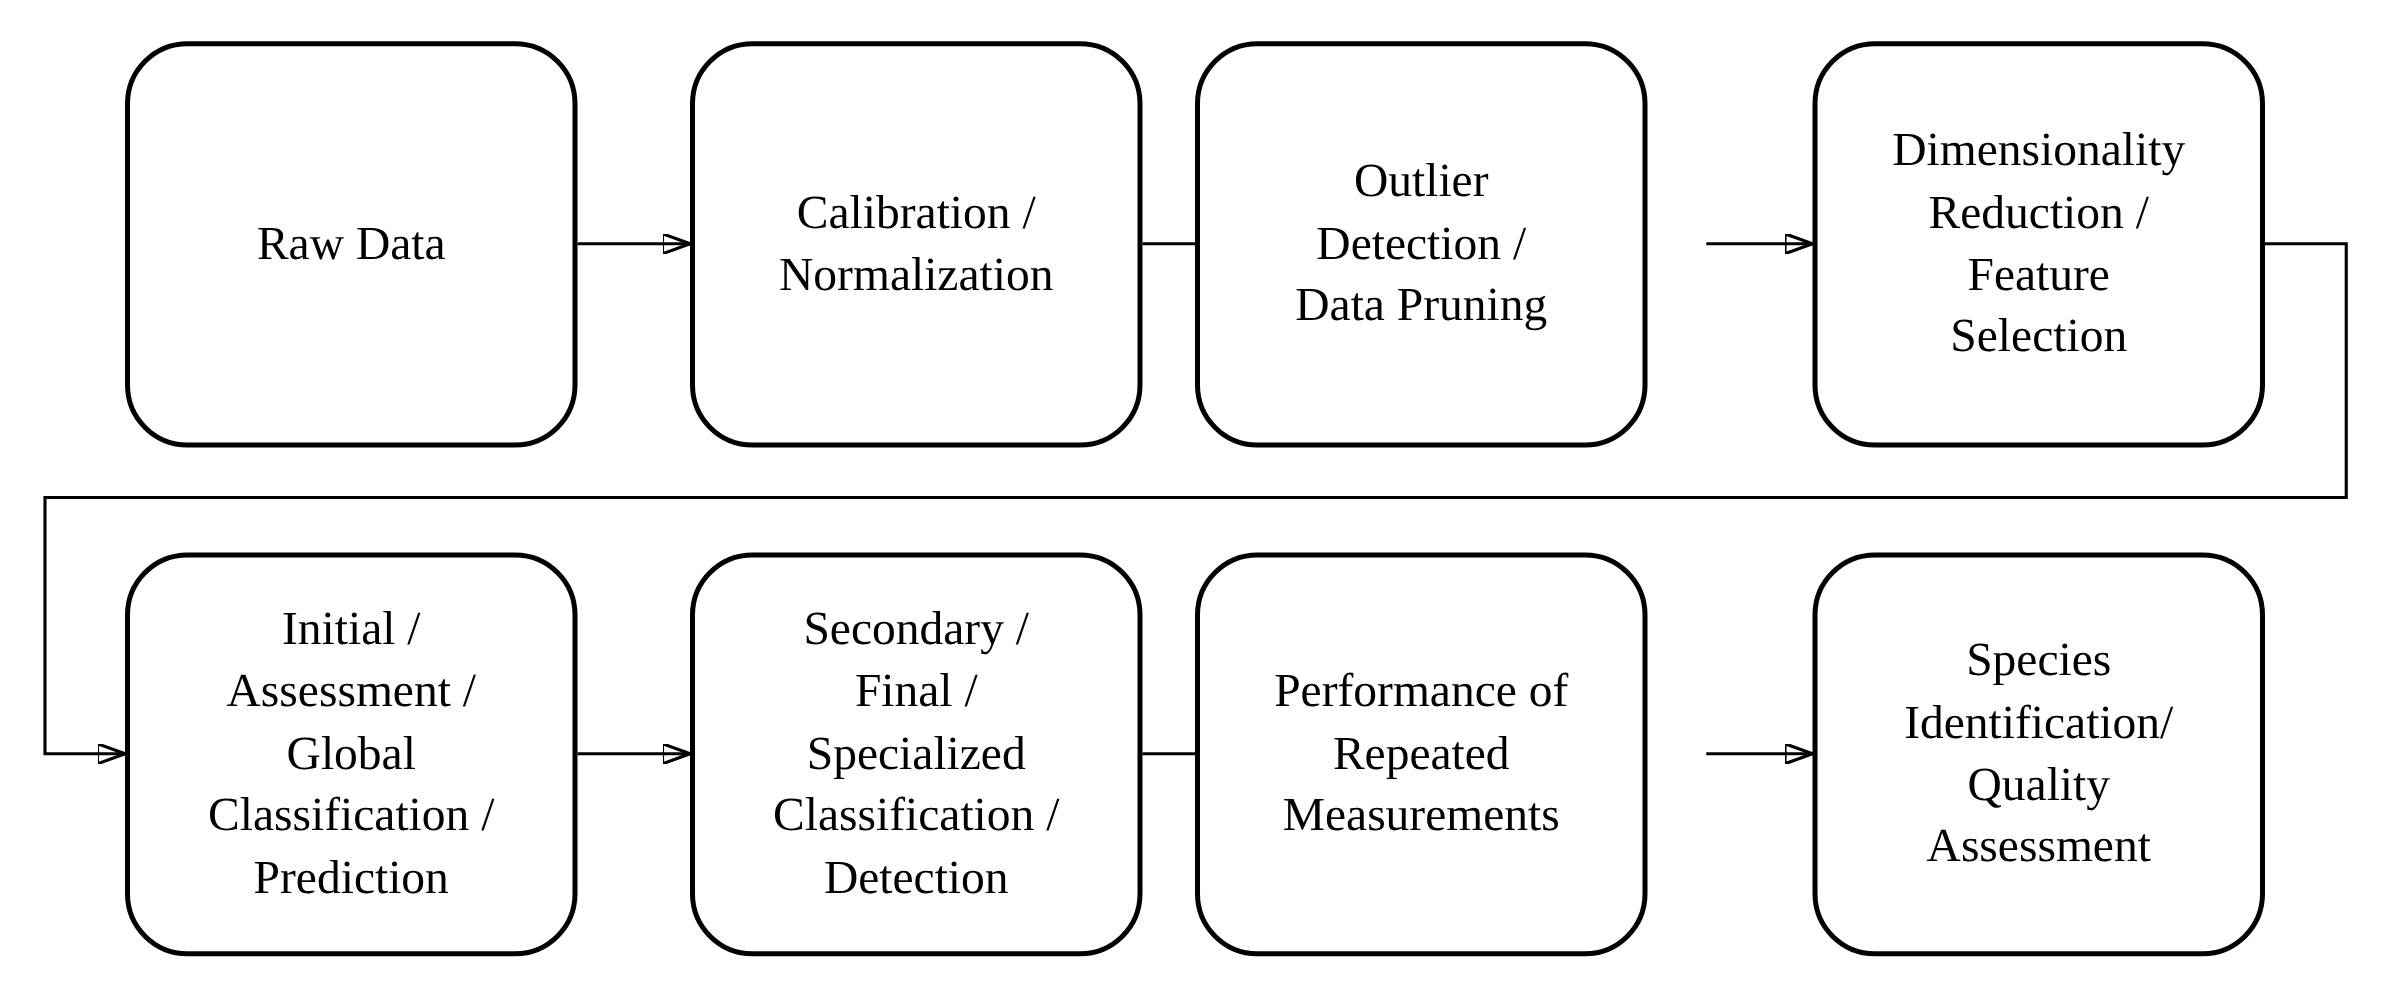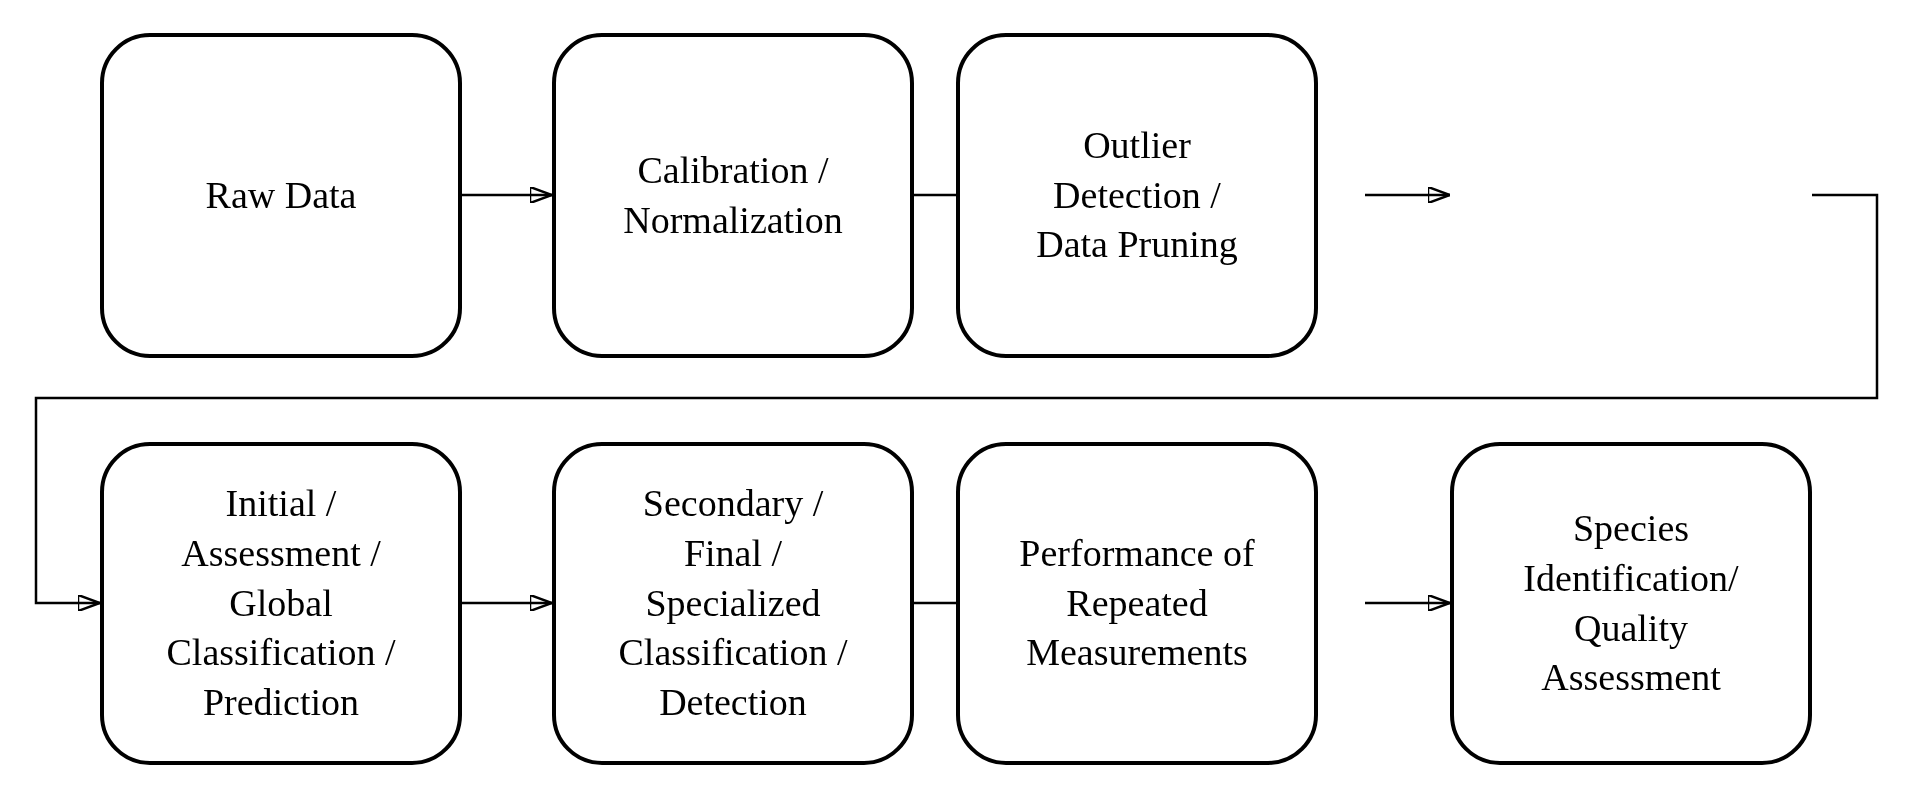--- a/index.html
+++ b/index.html
@@ -85,20 +85,26 @@
     <span class="label">Calibration /
 Normalization</span>
   </div>
 
   <div class="flow-box row-1 col-3">
     <span class="label">Outlier
 Detection /
 Data Pruning</span>
   </div>
 
+  <div class="flow-box row-1 col-4">
+    <span class="label">Dimensionality
+Reduction /
+Feature
+Selection</span>
+  </div>
 
   <div class="flow-box row-2 col-1">
     <span class="label">Initial /
 Assessment /
 Global
 Classification /
 Prediction</span>
   </div>
 
   <div class="flow-box row-2 col-2">

